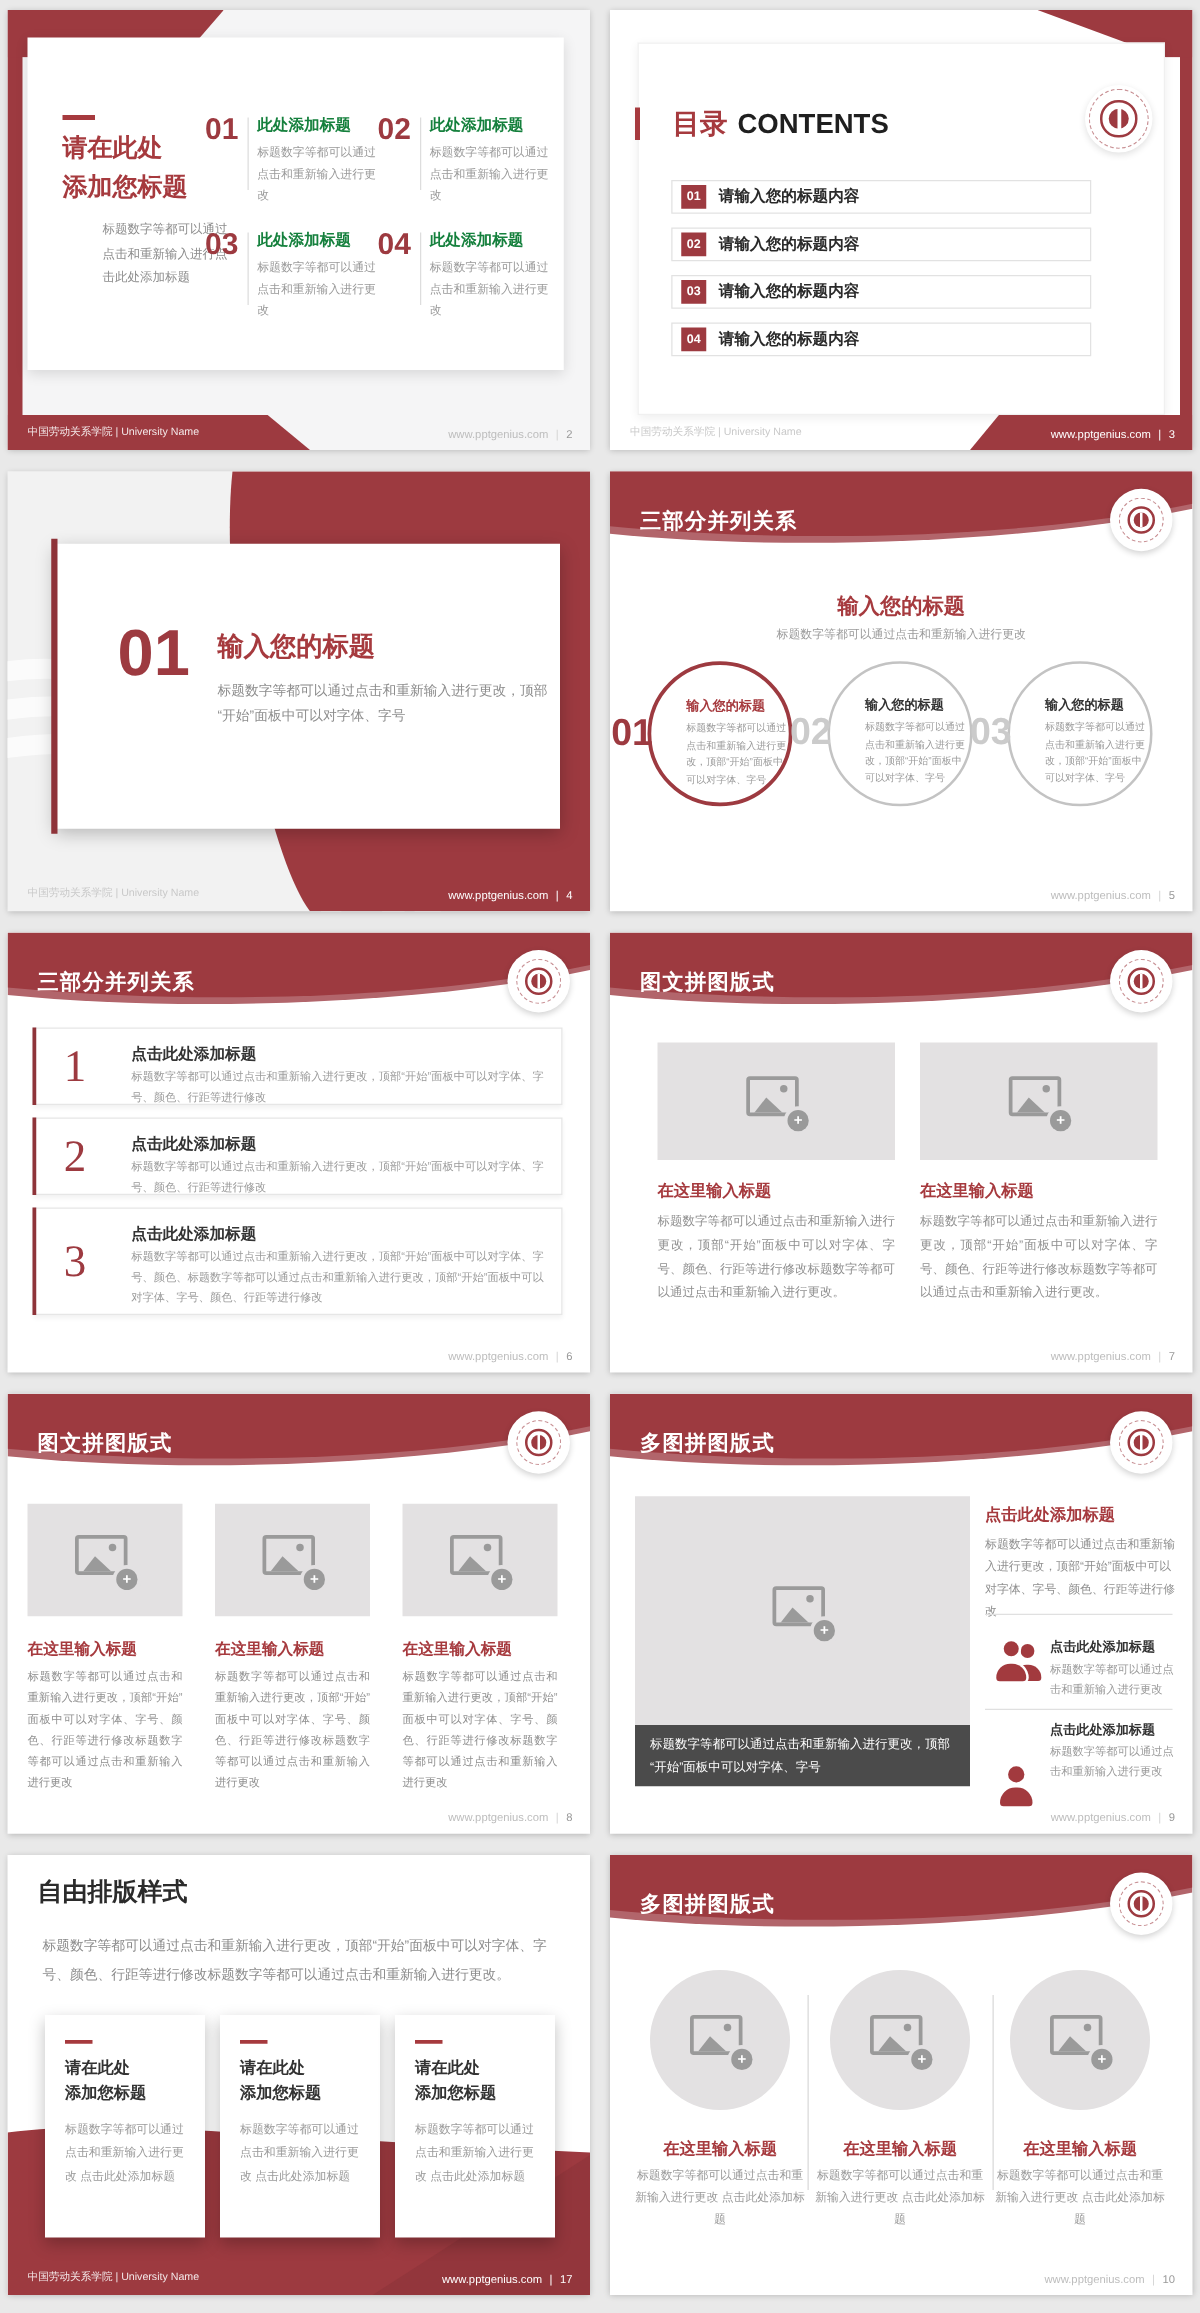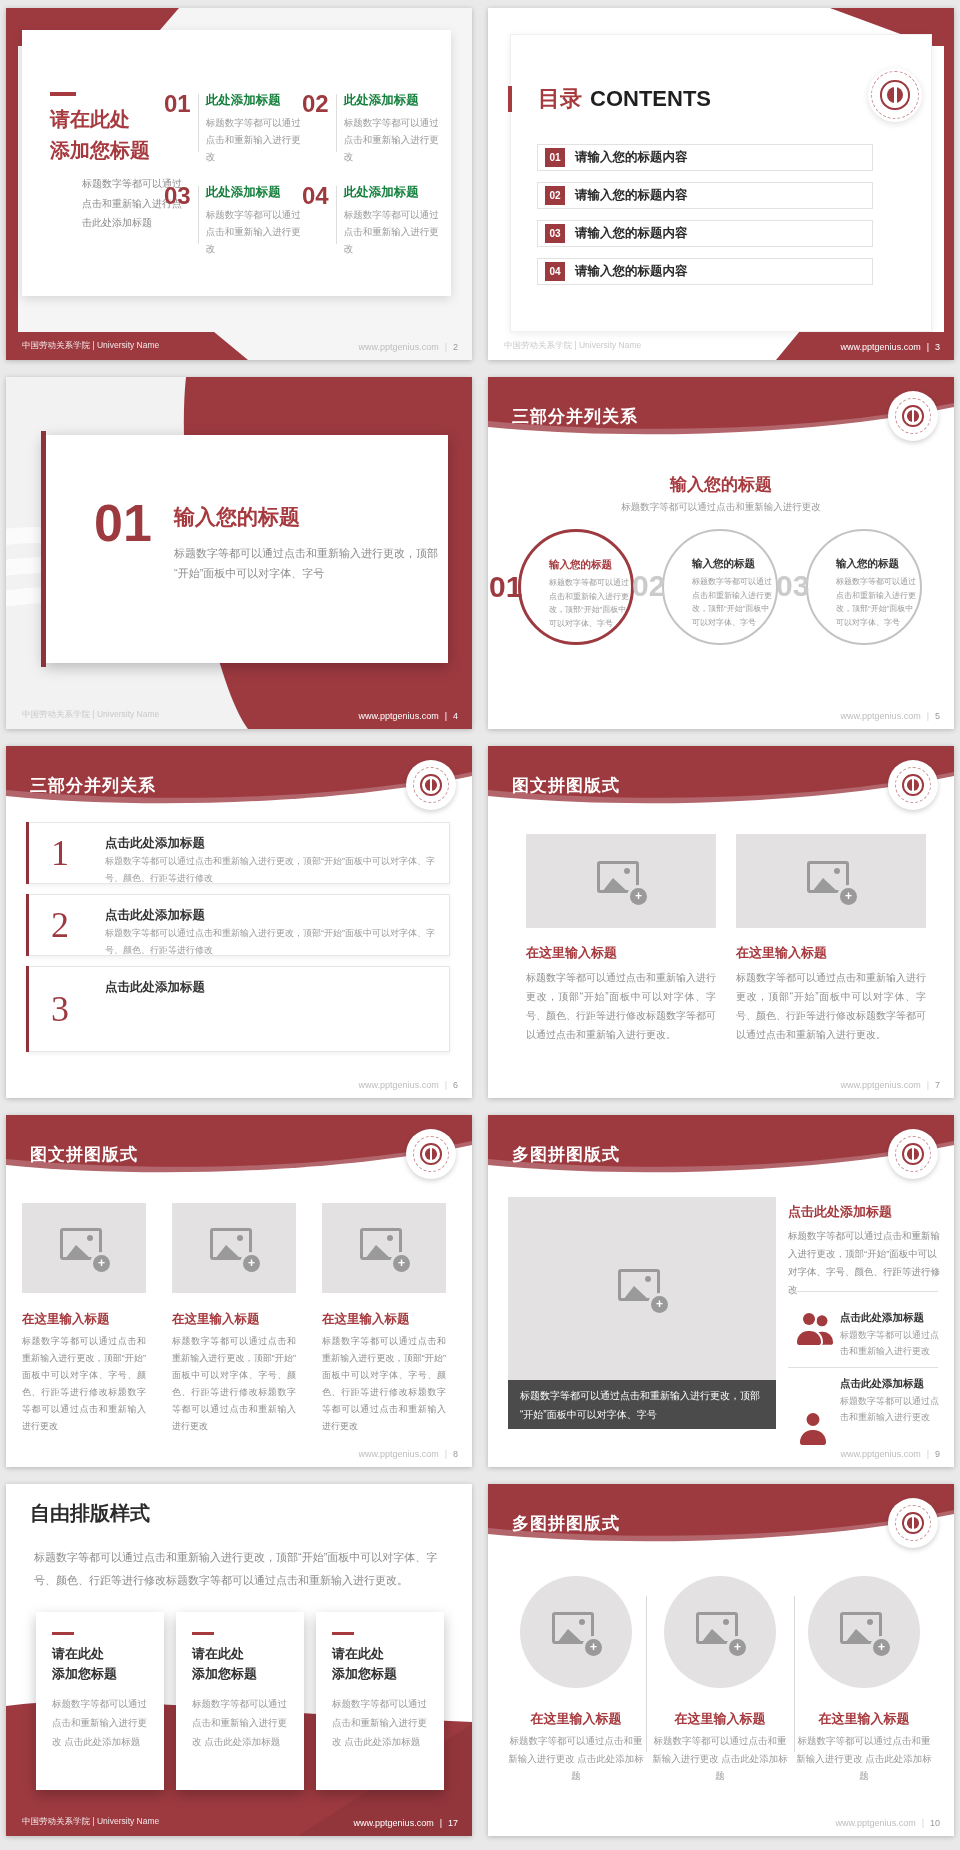--- a/index.html
+++ b/index.html
@@ -335,20 +335,21 @@
     <div class="row" style="top:148px;height:62px;">
       <span class="bar"></span>
       <span class="num">2</span>
       <span class="tt">点击此处添加标题</span>
       <span class="bd">标题数字等都可以通过点击和重新输入进行更改，顶部“开始”面板中可以对字体、字号、颜色、行距等进行修改</span>
     </div>
     <div class="row" style="top:220px;height:86px;">
       <span class="bar"></span>
       <span class="num">3</span>
       <span class="tt">点击此处添加标题</span>
+      <span class="bd">标题数字等都可以通过点击和重新输入进行更改，顶部“开始”面板中可以对字体、字号、颜色、标题数字等都可以通过点击和重新输入进行更改，顶部“开始”面板中可以对字体、字号、颜色、行距等进行修改</span>
     </div>
     <div class="foot-r">
       <span>www.pptgenius.com</span><span class="sep">|</span><span class="pg">6</span>
     </div>
   </div>
 
   <div class="slide s7">
     <svg class="band" viewBox="0 0 466 64">
       <path d="M0,0 H466 V30 C330,58 140,64 0,50 Z" fill="#b2656b"></path>
       <path d="M0,0 H466 V26 C330,54 150,58 0,44 Z" fill="#9d3a40"></path>

